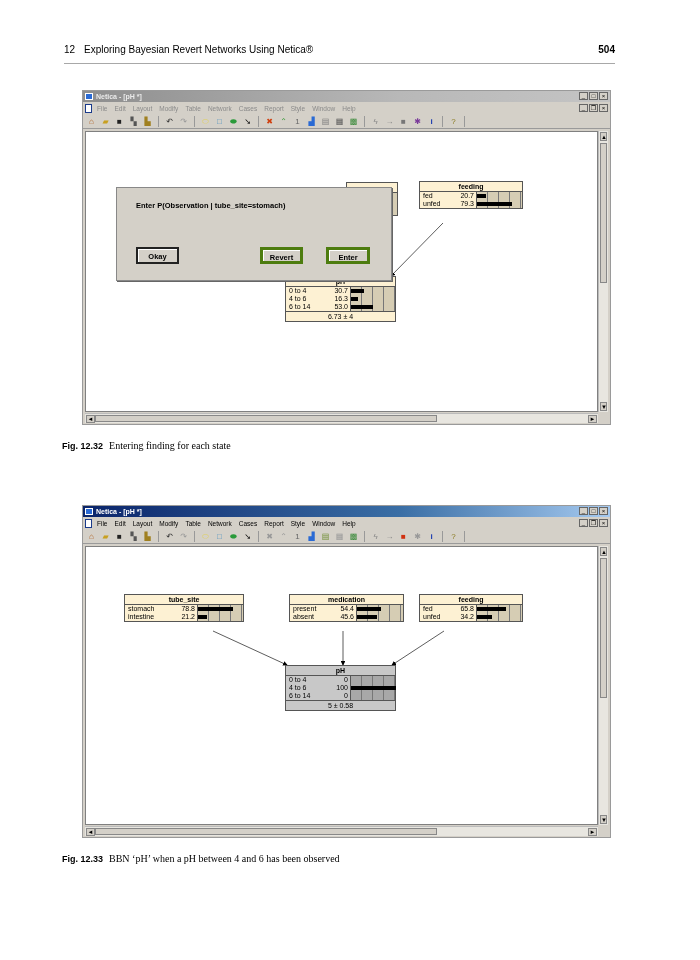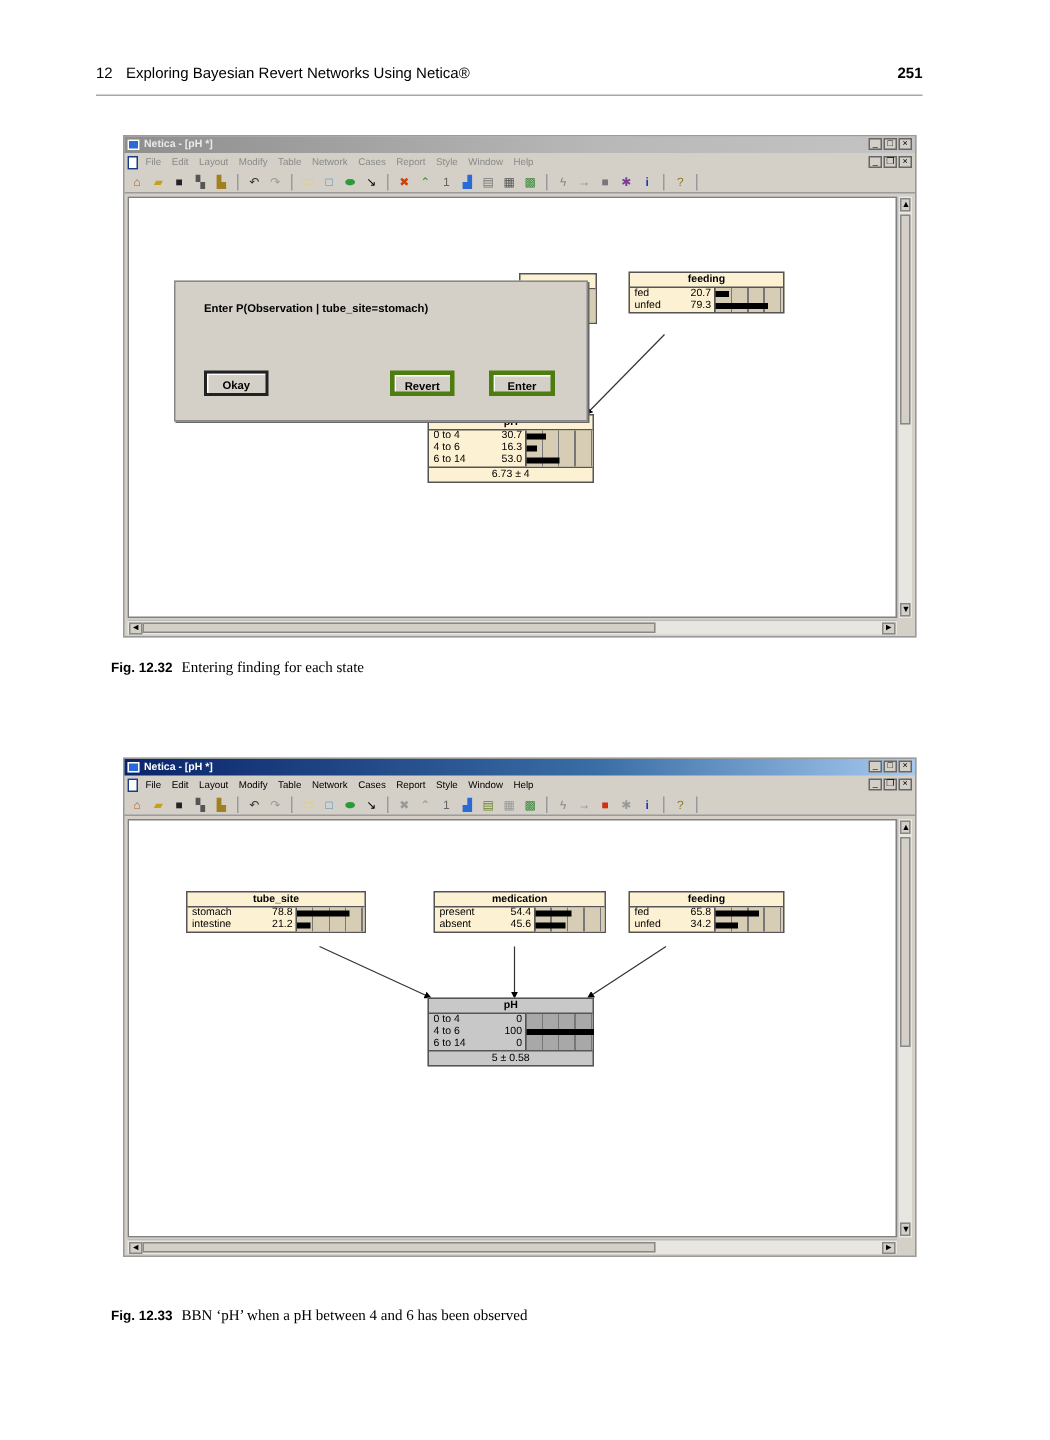--- a/index.html
+++ b/index.html
@@ -66,32 +66,32 @@
 
   
   .dialog { position: absolute; left: 30px; top: 55px; width: 276px; height: 94px; background: #d4d0c8; border: 1px solid #888; box-shadow: 1px 1px 0 #666; }
   .dialog .prompt { position: absolute; left: 19px; top: 13px; font-size: 7.5px; font-weight: bold; }
   .dialog input { position: absolute; left: 19px; top: 36px; width: 236px; height: 14px; font-size: 7.5px; font-weight: bold; border: 1px solid #7a7a7a; padding-left: 2px; font-family: "Liberation Sans", sans-serif; background: #fff; }
   .dialog .btn { position: absolute; top: 59px; height: 17px; font-size: 7.5px; font-weight: bold; background: #d4d0c8; border: 3px solid #4d7c0f; box-shadow: inset 1px 1px 0 #fff; text-align: center; line-height: 15px; }
   .dialog .okay { left: 19px; width: 43px; border: 2px solid #222; }
   .dialog .revert { left: 143px; width: 43px; }
   .dialog .cancel { left: 209px; width: 44px; }
 
-  .caption { position: absolute; left: 62px; font-size: 10px; font-family: "Liberation Serif", serif; margin-left: 12px; }
+  .caption { position: absolute; left: 62px; font-size: 10px; font-family: "Liberation Serif", serif; }
   .caption .fig { font-family: "Liberation Sans", sans-serif; font-weight: bold; font-size: 9px; margin-right: 6px; }
   .cap1 { top: 440px; }
-  .cap2 { top: 872px; text-align: right; }
+  .cap2 { top: 853px; text-align: right; }
 </style>
 </head>
 <body>
 
 <div class="page-header">
   <span class="chap-num">12</span>
   <span class="chap-title">Exploring Bayesian Revert Networks Using Netica®</span>
-  <span class="page-num">251</span>
+  <span class="page-num">504</span>
 </div>
 
 <div class="win win1">
   <div class="titlebar">
     <span class="app-icon"></span>
     <span class="title">Netica - [pH *]</span>
     <div class="winctl">
       <span>_</span>
       <span>□</span>
       <span>×</span>

